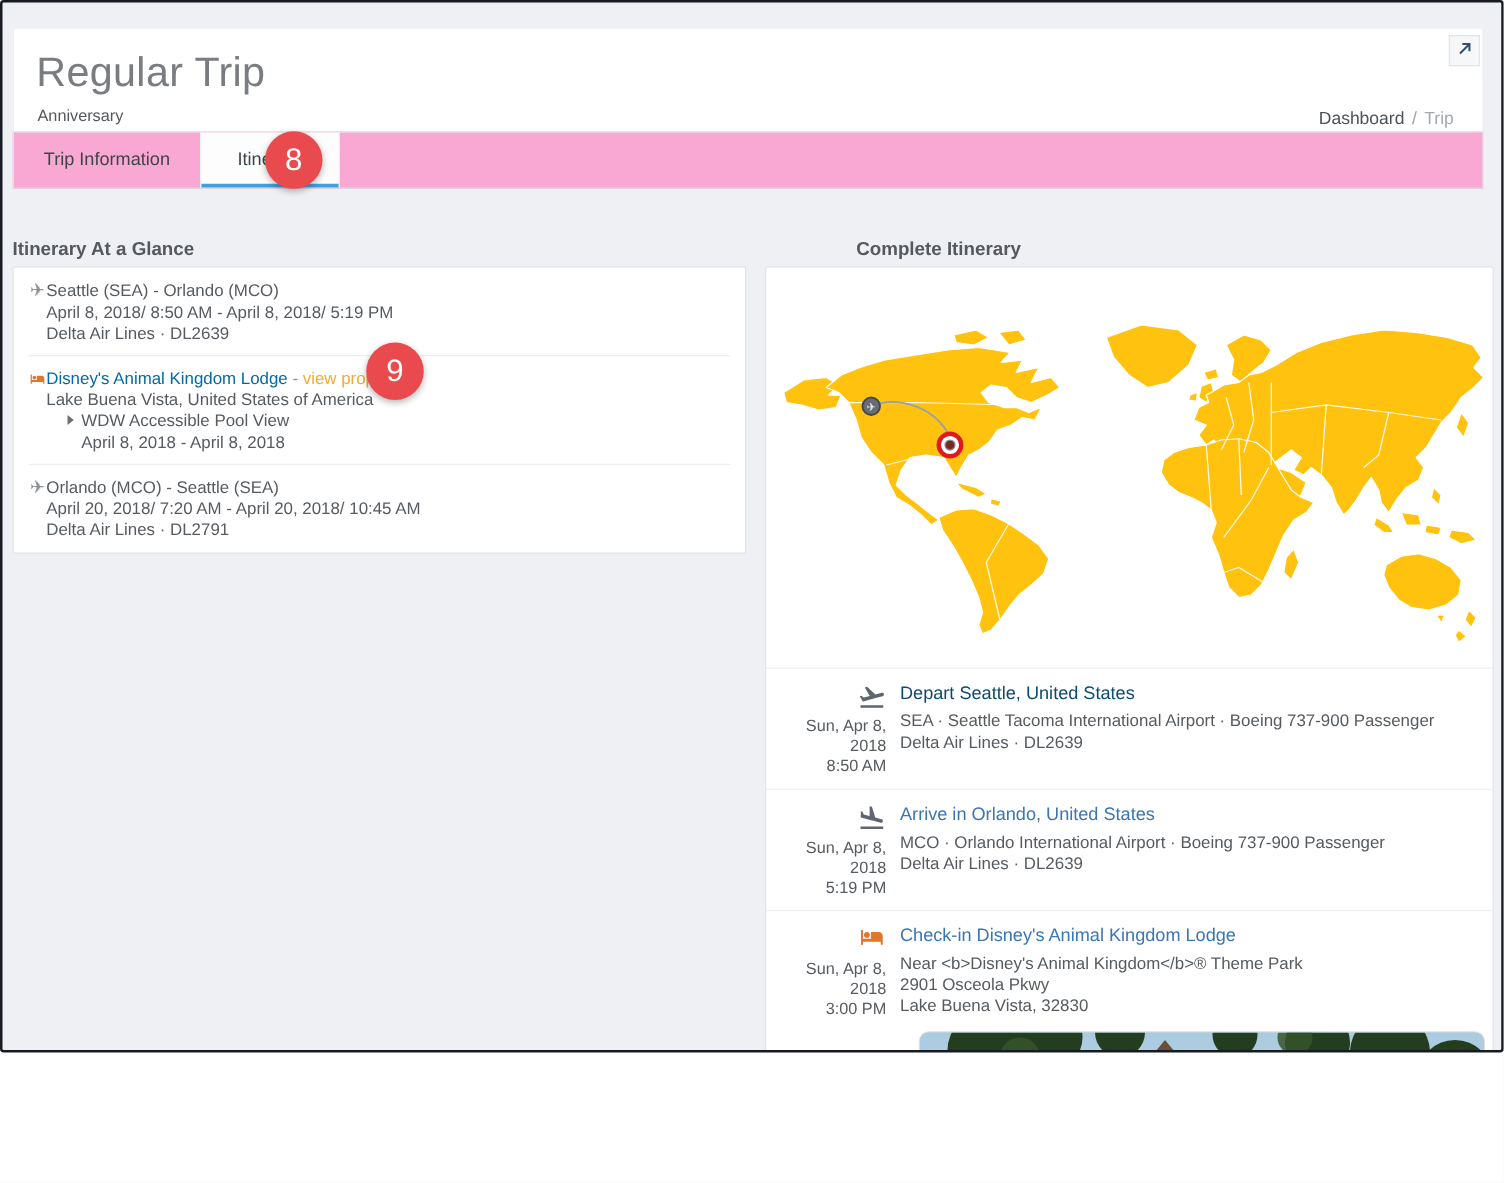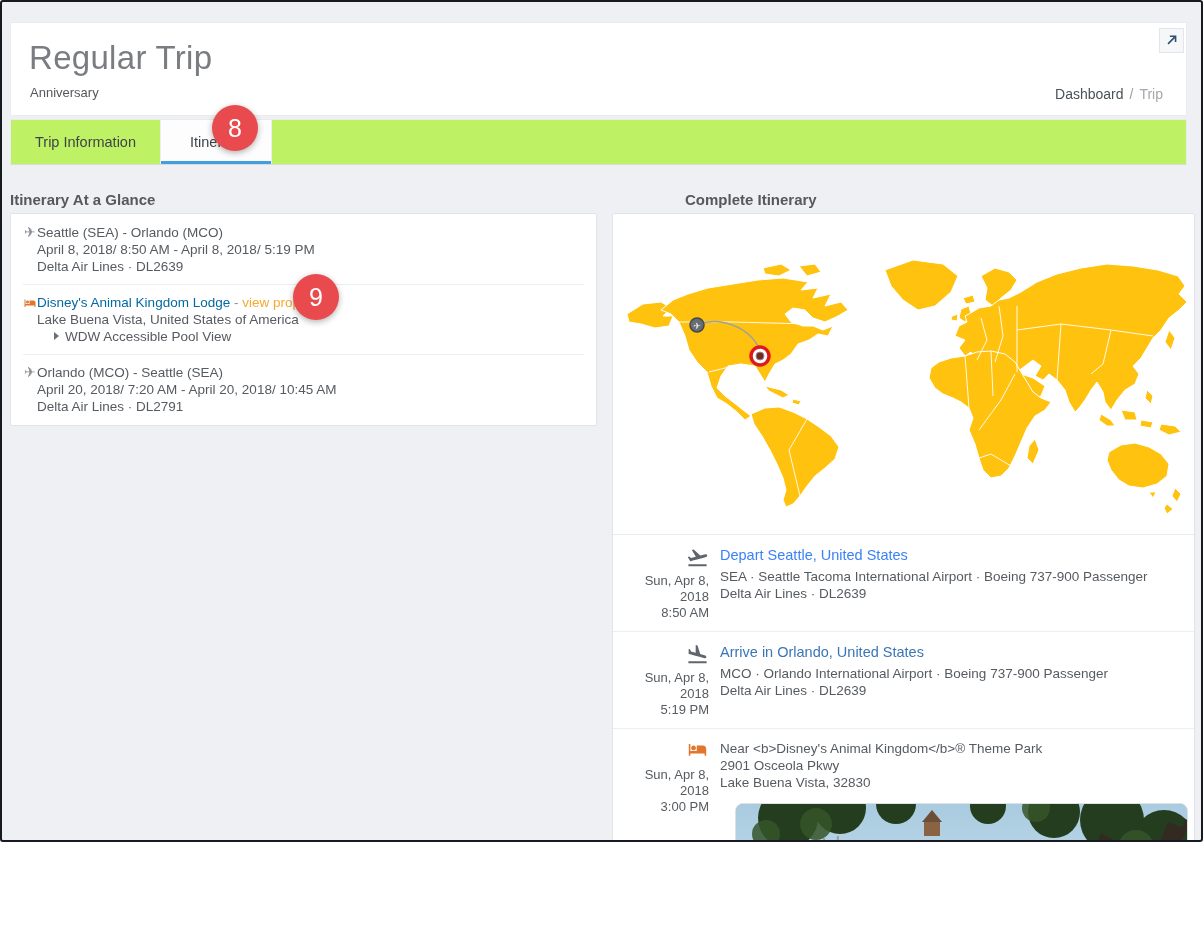--- a/index.html
+++ b/index.html
@@ -26,22 +26,22 @@
     background:#f5f7f9; border:1px solid #e2e5e9;
     display:flex; align-items:center; justify-content:center; cursor:pointer;
   }
   .breadcrumb { position:absolute; right:23px; bottom:13px; font-size:14px; }
   .breadcrumb .bc-link { color:#4a5157; cursor:pointer; }
   .breadcrumb .bc-sep { color:#9aa0a6; margin:0 6px; }
   .breadcrumb .bc-current { color:#a2a8ae; }
 
   
   .tabbar {
-    position:absolute; left:8px; top:117px; width:1177px; height:46px;
-    background:#bef264; border:1px solid #e9ebee; border-bottom:1px solid #d8dce1;
+    position:absolute; left:8px; top:103px; width:1177px; height:46px;
+    background:#f9a8d4; border:1px solid #e9ebee; border-bottom:1px solid #d8dce1;
     display:flex; align-items:stretch;
   }
   .tab { font-size:14.5px; color:#3f4449; display:flex; align-items:center; padding:0 24px; cursor:pointer; }
   .tab.active {
     background:#fdfdfe;
     border-left:1px solid #eceef1; border-right:1px solid #eceef1;
     box-shadow: inset 0 -3px 0 #41a0dc;
     padding:0 29px;
   }
 
@@ -89,21 +89,21 @@
   .map-wrap { position:relative; height:321px; border-bottom:1px solid #e9ebee; overflow:hidden; }
   .worldmap { position:absolute; left:0; top:0; }
 
   .it-entry { display:flex; border-bottom:1px solid #eceef1; padding:11px 10px 10px 12px; }
   .it-entry.last { border-bottom:none; }
   .it-left { flex:0 0 84px; width:84px; text-align:right; font-size:13px; color:#565b61; }
   .it-icon { height:25px; margin-bottom:2px; display:flex; justify-content:flex-end; align-items:flex-start; }
   .it-date, .it-time { line-height:16px; }
   .it-right { margin-left:11px; flex:1; min-width:0; }
   .it-title { font-size:14.5px; line-height:19px; margin-bottom:3px; cursor:pointer; }
-  .title-depart { color:#3b82f6; }
+  .title-depart { color:#0c4a6e; }
   .title-blue { color:#3a76b5; }
   .it-line { font-size:13.5px; line-height:17px; color:#565b61; }
 
   .property-photo {
     width:453px; height:200px; margin:12px 0 0 15px;
     border:1px solid #dfe0e2; border-radius:8px; overflow:hidden; position:relative;
     background:#a9c4d4;
   }
 </style>
 </head>
@@ -155,20 +155,21 @@
               <path fill="#e2762d" d="M7 13c1.66 0 3-1.34 3-3S8.66 7 7 7s-3 1.34-3 3 1.34 3 3 3zm12-6h-8v7H3V5H1v15h2v-3h18v3h2v-9c0-2.21-1.79-4-4-4z"></path>
             </svg>
         </span>
         <span class="hotel-name">Disney's Animal Kingdom Lodge</span><span class="hotel-dash"> - </span><span class="hotel-action">view property</span>
       </div>
       <div class="g-row">Lake Buena Vista, United States of America</div>
       <div class="room-row">
         <span class="room-tri"></span>
         <span>WDW Accessible Pool View</span>
       </div>
+      <div class="room-dates">April 8, 2018 - April 8, 2018</div>
     </div>
 
     <div class="glance-entry">
       <div class="g-row">
         <span class="g-icon-plane">✈</span>
         <span>Orlando (MCO) - Seattle (SEA)</span>
       </div>
       <div class="g-row">April 20, 2018/ 7:20 AM - April 20, 2018/ 10:45 AM</div>
       <div class="g-row">Delta Air Lines · DL2791</div>
     </div>
@@ -293,20 +294,21 @@
       <div class="it-left">
         <div class="it-icon">
           <svg viewBox="0 0 24 24" width="23" height="19">
               <path fill="#e2762d" d="M7 13c1.66 0 3-1.34 3-3S8.66 7 7 7s-3 1.34-3 3 1.34 3 3 3zm12-6h-8v7H3V5H1v15h2v-3h18v3h2v-9c0-2.21-1.79-4-4-4z"></path>
             </svg>
         </div>
         <div class="it-date">Sun, Apr 8, 2018</div>
         <div class="it-time">3:00 PM</div>
       </div>
       <div class="it-right">
+        <div class="it-title title-blue">Check-in Disney's Animal Kingdom Lodge</div>
         <div class="it-line">Near &lt;b&gt;Disney's Animal Kingdom&lt;/b&gt;® Theme Park</div>
         <div class="it-line">2901 Osceola Pkwy</div>
         <div class="it-line">Lake Buena Vista, 32830</div>
 
         <div class="property-photo">
           <svg width="453" height="200" viewBox="0 0 453 200">
             <defs>
               <linearGradient id="sky" x1="0" y1="0" x2="0" y2="1">
                 <stop offset="0" stop-color="#a9cbe0"></stop>
                   <stop offset="1" stop-color="#e3eef5"></stop>

